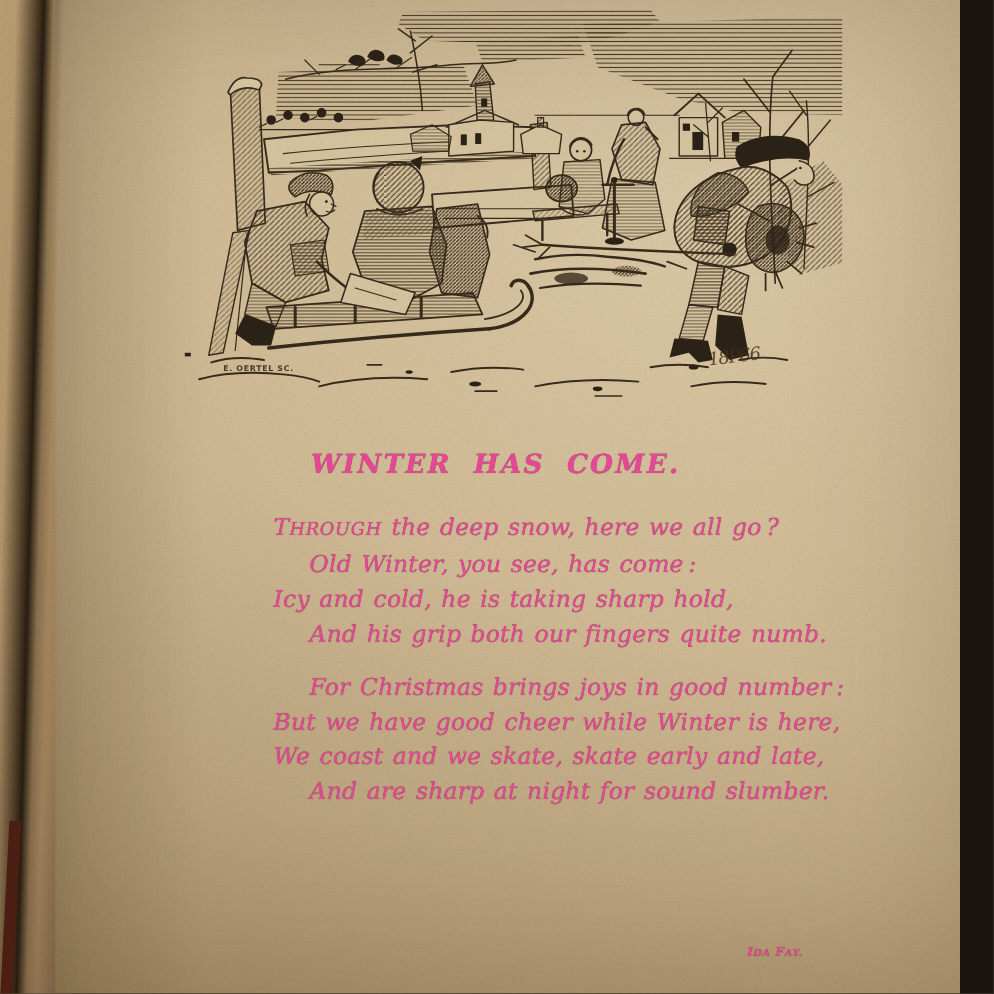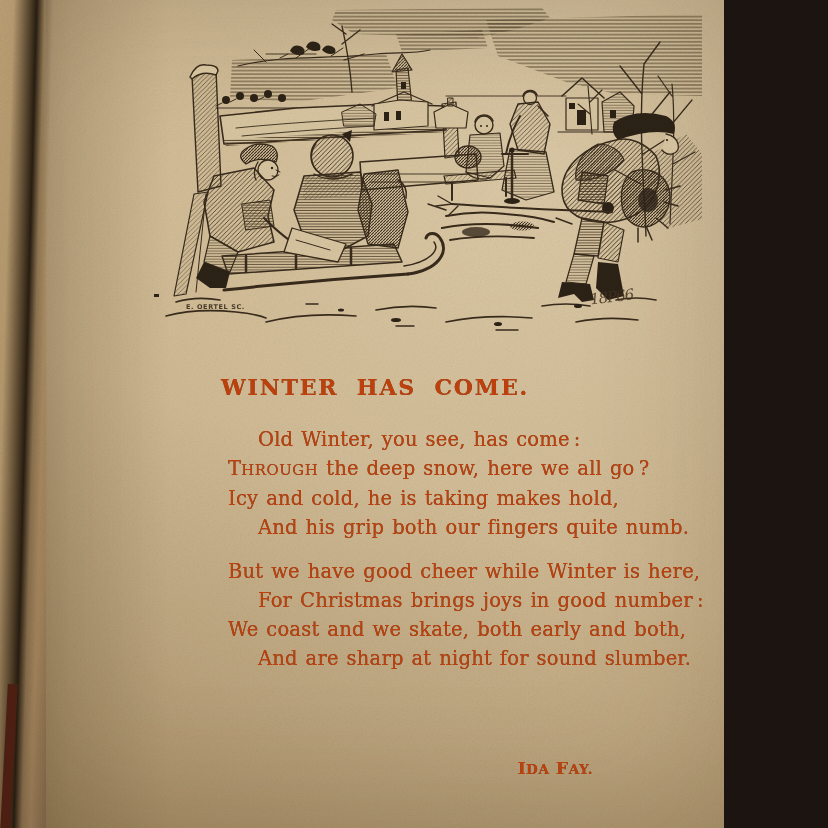--- a/index.html
+++ b/index.html
@@ -1,16 +1,16 @@
 <!DOCTYPE html>
 <html><head>
 <meta charset="utf-8">
 <style>
   html,body{margin:0;padding:0;width:828px;height:828px;overflow:hidden;background:#1c1410;}
-  .photo{position:relative;width:724px;height:828px;font-family:"DejaVu Serif",serif;}
+  .photo{position:relative;width:800px;height:828px;font-family:"DejaVu Serif",serif;}
   
   .page{
     position:absolute;inset:0;
     background:
       linear-gradient(90deg, rgba(84,62,36,.38) 0px, rgba(84,62,36,.16) 70px, rgba(84,62,36,0) 170px),
       linear-gradient(200deg, rgba(60,42,22,0) 55%, rgba(60,42,22,.18) 100%),
       radial-gradient(120% 95% at 72% 22%, #dcc9a6 0%, #d2bd97 40%, #c9b188 72%, #bda274 100%);
     box-shadow:inset 0 0 140px rgba(66,46,24,.22);
   }
   
@@ -22,29 +22,29 @@
   .cover-sliver{position:absolute;left:0;bottom:-6px;width:10px;height:150px;background:#4e1f13;
     transform:rotate(3deg);transform-origin:50% 100%;}
   
   .illustration{position:absolute;left:146px;top:4px;width:556px;height:330px;}
   .illustration svg{position:absolute;inset:0;}
   .engraver{position:absolute;left:40px;top:299px;font-family:"DejaVu Sans",sans-serif;
     font-size:6.5px;font-weight:bold;letter-spacing:.6px;color:#3a2c1c;opacity:.9;}
   .monogram{position:absolute;left:444px;top:284px;font-size:15px;font-style:italic;
     color:#43321f;transform:rotate(-7deg);letter-spacing:-1px;opacity:.85;}
   
-  .ink{color:#c2410c;text-shadow:0 0 .6px rgba(55,41,26,.75);}
+  .ink{color:#ec4899;text-shadow:0 0 .6px rgba(55,41,26,.75);font-style:italic;}
   .poem-title{position:absolute;left:26px;right:0;top:374px;text-align:center;
     font-size:22px;font-weight:bold;letter-spacing:1.8px;word-spacing:9px;}
   .poem{position:absolute;left:228px;top:425px;font-size:19.5px;line-height:29px;
     letter-spacing:.2px;word-spacing:1.5px;white-space:nowrap;}
   .stanza + .stanza{margin-top:15px;}
   .poem-line.indent{padding-left:30px;}
   .sc-rest{font-size:.76em;letter-spacing:.6px;}
-  .attribution{position:absolute;right:131px;top:758px;font-size:17px;font-weight:bold;letter-spacing:.5px;}
+  .attribution{position:absolute;right:131px;top:789px;font-size:10px;font-weight:bold;letter-spacing:.5px;}
   .attribution .sc-rest{font-size:.8em;}
   
   .grain{position:absolute;inset:0;pointer-events:none;mix-blend-mode:multiply;opacity:.16;}
 </style>
 </head>
 <body>
 
 <div class="photo">
   <div class="page"></div>
   <div class="facing-edge"></div>
@@ -225,29 +225,29 @@
         <rect x="8" y="290" width="5" height="3" fill="#2c2216" stroke="none"></rect>
       </g>
     </svg>
     <span class="engraver">E. OERTEL SC.</span>
     <span class="monogram">18P66</span>
   </div>
 
   <div class="poem-title ink">WINTER HAS COME.</div>
   <div class="poem ink">
       <div class="stanza">
+        <div class="poem-line"><span>T</span><span class="sc-rest">HROUGH</span> the deep snow, here we all go ?</div>
         <div class="poem-line indent">Old Winter, you see, has come :</div>
-        <div class="poem-line"><span>T</span><span class="sc-rest">HROUGH</span> the deep snow, here we all go ?</div>
-        <div class="poem-line">Icy and cold, he is taking makes hold,</div>
+        <div class="poem-line">Icy and cold, he is taking sharp hold,</div>
         <div class="poem-line indent">And his grip both our fingers quite numb.</div>
       </div>
       <div class="stanza">
+        <div class="poem-line indent">For Christmas brings joys in good number :</div>
         <div class="poem-line">But we have good cheer while Winter is here,</div>
-        <div class="poem-line indent">For Christmas brings joys in good number :</div>
-        <div class="poem-line">We coast and we skate, both early and both,</div>
+        <div class="poem-line">We coast and we skate, skate early and late,</div>
         <div class="poem-line indent">And are sharp at night for sound slumber.</div>
       </div>
     </div>
   <div class="attribution ink"><span>I</span><span class="sc-rest">DA</span> <span>F</span><span class="sc-rest">AY.</span></div>
 
   <svg class="grain" width="828" height="828">
     <filter id="paperNoise">
       <feTurbulence type="fractalNoise" baseFrequency="0.62" numOctaves="2" stitchTiles="stitch"></feTurbulence>
       <feColorMatrix type="saturate" values="0"></feColorMatrix>
     </filter>

